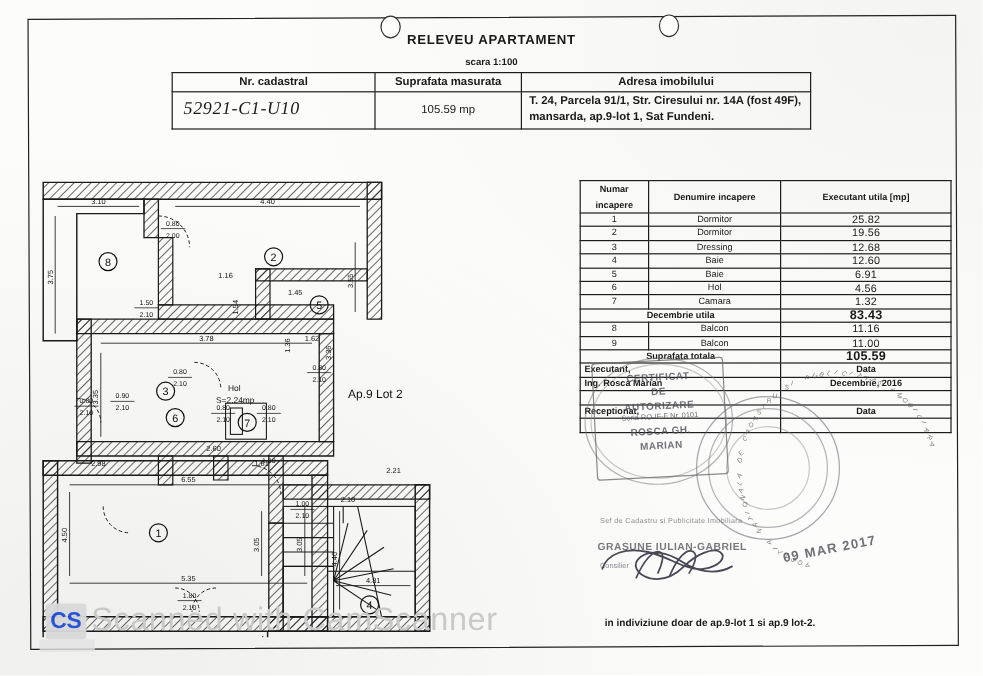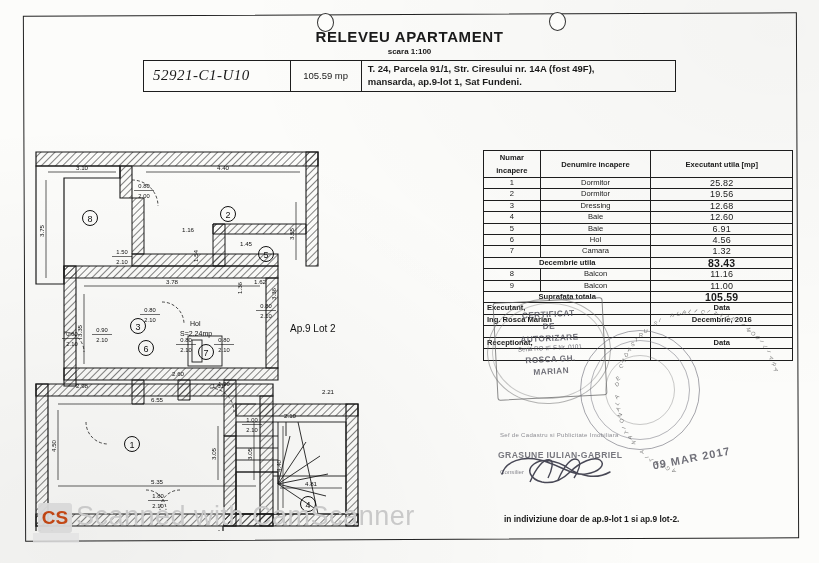--- a/index.html
+++ b/index.html
@@ -14,21 +14,21 @@
 
   
   #sheet-border{position:absolute;left:24px;top:14px;width:772px;height:524px;
      border:1.6px solid #222;transform:rotate(-0.25deg);}
 
   .punch{position:absolute;width:15px;height:17px;border:1.5px solid #333;border-radius:50%;
      background:#fdfdfb;}
 
   
   #title{position:absolute;left:0;top:28px;width:819px;text-align:center;
-     font-size:15px;font-weight:bold;letter-spacing:.6px;}
+     font-size:11px;font-weight:bold;letter-spacing:.6px;}
   #subtitle{position:absolute;left:0;top:47px;width:819px;text-align:center;
      font-size:8px;font-weight:bold;}
 
   
   #header-table{position:absolute;left:143px;top:60px;width:533px;
      border-collapse:collapse;font-size:9.5px;}
   #header-table td{border:1px solid #1d1d1d;padding:2px 4px;text-align:center;vertical-align:middle;}
   .hdr-lbl{font-weight:bold;}
   .cad-hand{font-family:"Liberation Serif",serif;font-style:italic;font-size:15px;
      letter-spacing:.5px;text-align:left !important;padding-left:9px !important;}
@@ -86,21 +86,21 @@
 
   
   #observatii{position:absolute;left:452px;top:513px;font-size:8.4px;line-height:1.5;
      font-weight:bold;}
   #observatii .l2{padding-left:52px;display:block;}
 
   
   #plan{position:absolute;left:28px;top:136px;width:430px;height:395px;}
   #plan svg{display:block;}
   #cs-logo{position:absolute;left:38px;top:503px;width:34px;height:30px;
-     background:#d9d9d9;border-radius:3px;color:#c2410c;font-size:19px;font-weight:bold;
+     background:#d9d9d9;border-radius:3px;color:#1d4ed8;font-size:19px;font-weight:bold;
      text-align:center;line-height:30px;letter-spacing:0px;opacity:.95;}
   #cs-text{position:absolute;left:76px;top:501px;font-size:27px;color:#c9c9c9;
      letter-spacing:.5px;font-family:"Liberation Sans",sans-serif;}
   #cs-bar{position:absolute;left:33px;top:533px;width:46px;height:10px;background:#e2e2e2;
      opacity:.8;}
 </style>
 </head>
 <body>
 
 <div id="page">
@@ -108,20 +108,25 @@
   <div id="scan-tint"></div>
   <div id="sheet-border"></div>
   <div class="punch" style="left:317px;top:13px;"></div>
   <div class="punch" style="left:549px;top:12px;"></div>
 
   <div id="title">RELEVEU APARTAMENT</div>
   <div id="subtitle">scara 1:100</div>
 
   <table id="header-table">
     <tbody>
+        <tr>
+      <td class="hdr-lbl" style="width:160px;">Nr. cadastral</td>
+      <td class="hdr-lbl" style="width:113px;">Suprafata masurata</td>
+      <td class="hdr-lbl" colspan="2">Adresa imobilului</td>
+    </tr>
     <tr>
       <td class="cad-hand" rowspan="1">52921-C1-U10</td>
       <td>105.59 mp</td>
       <td class="addr" colspan="2">
         <span>T. 24, Parcela 91/1, Str. Ciresului nr. 14A (fost 49F),</span><br>
         <span>mansarda, ap.9-lot 1, Sat Fundeni.</span>
       </td>
     </tr>
   </tbody>
     </table>

